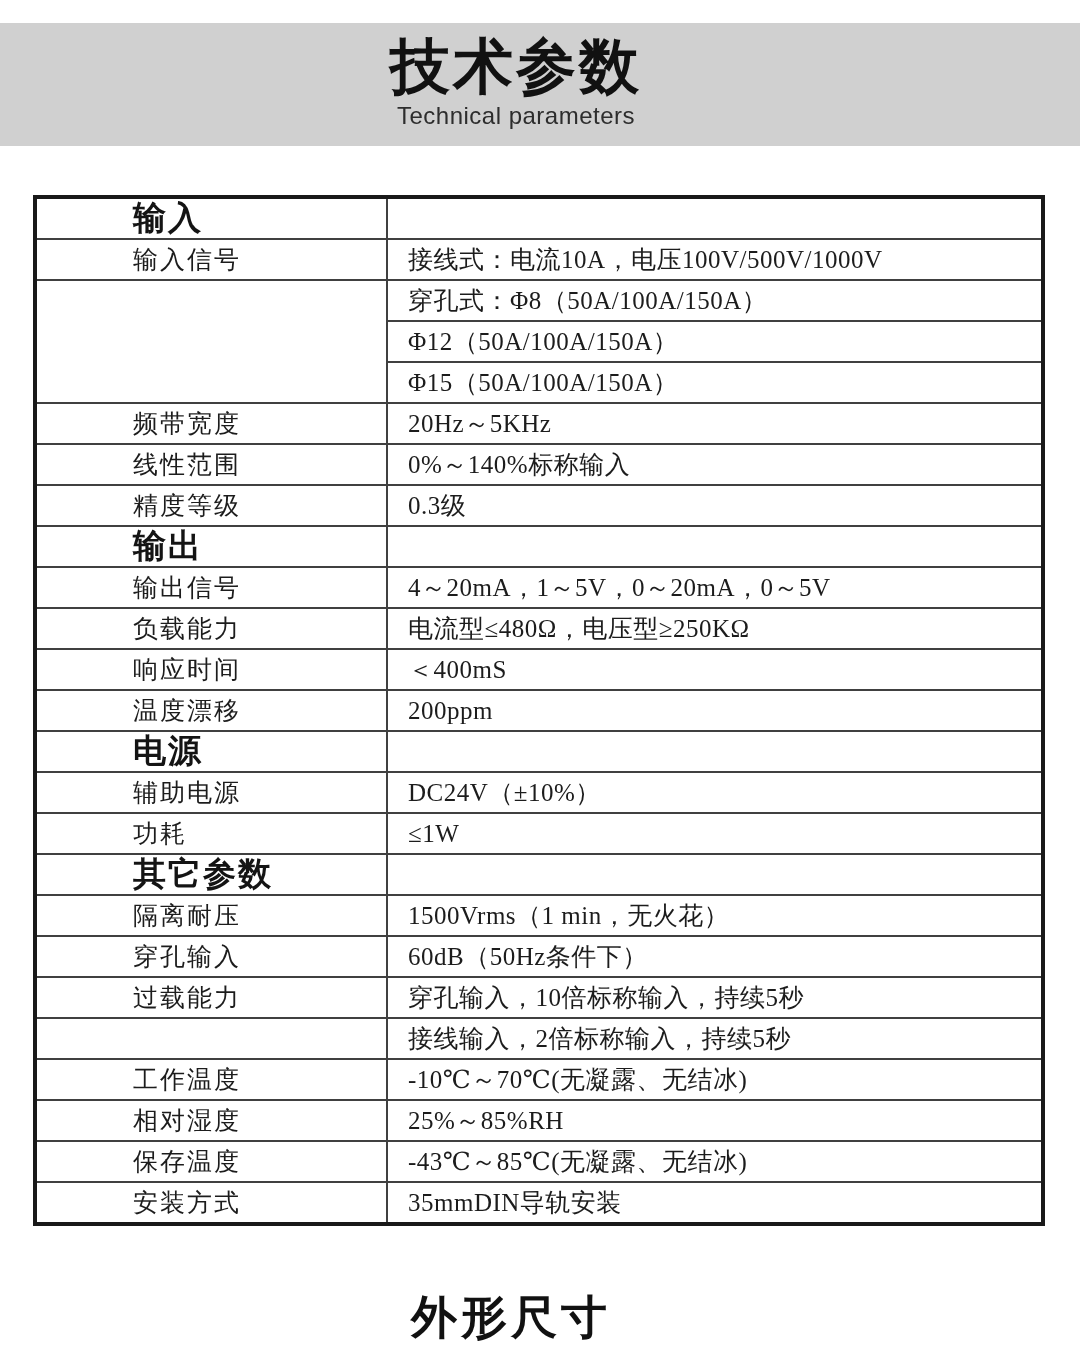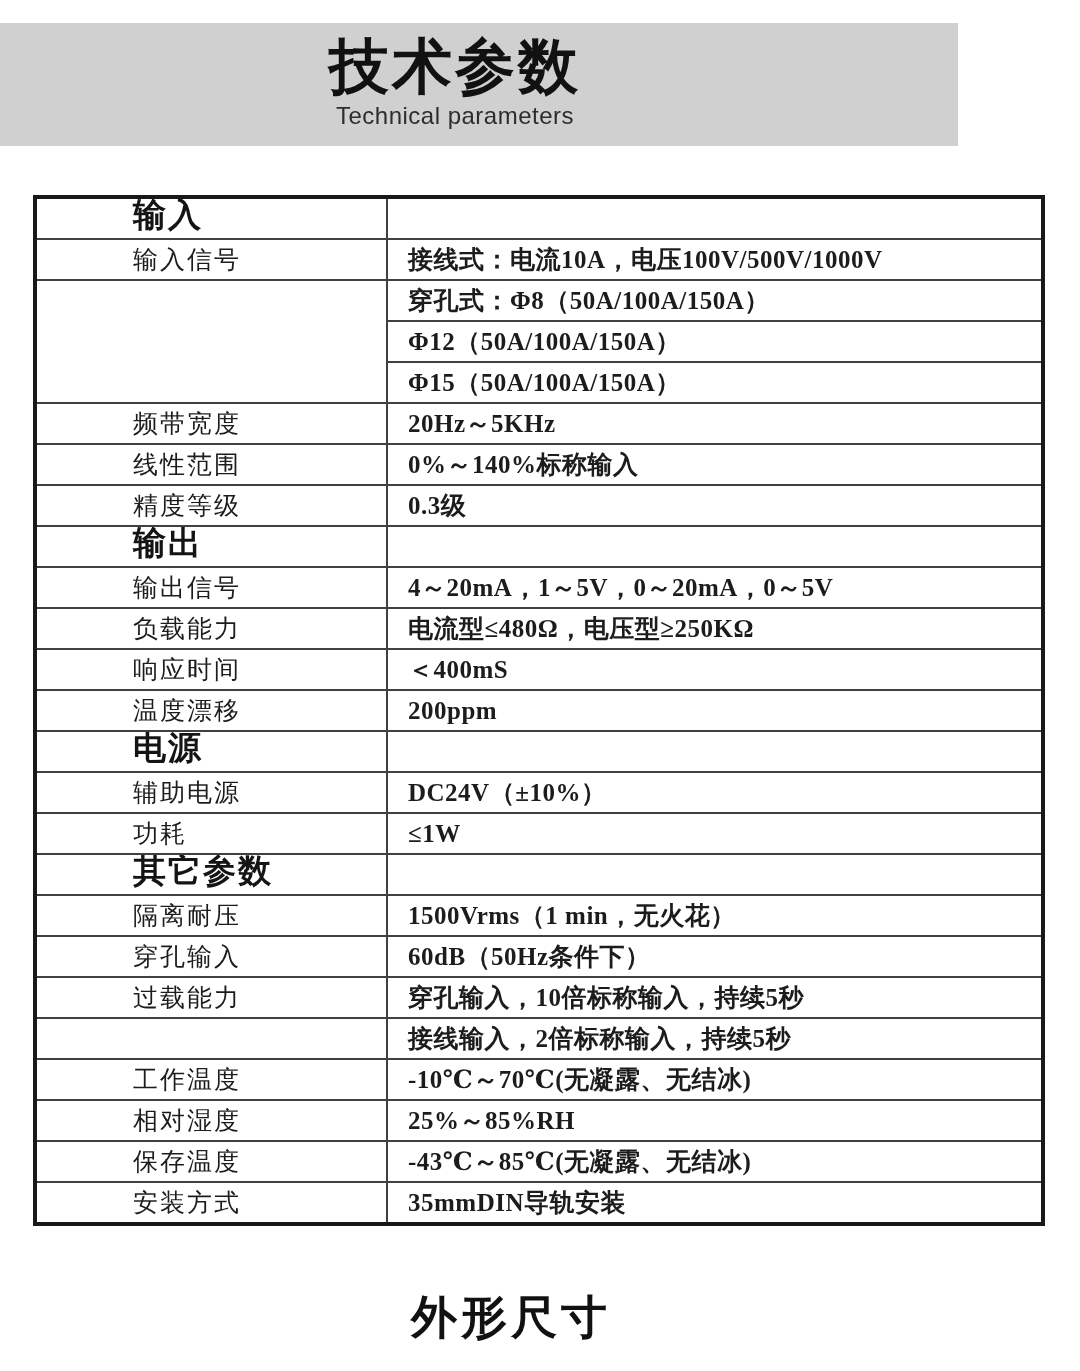--- a/index.html
+++ b/index.html
@@ -8,21 +8,21 @@
     --outer-border:#191919;
     --text:#1c1c1c;
   }
   html,body{margin:0;padding:0;}
   body{
     width:1080px;height:1371px;position:relative;background:#ffffff;
     font-family:"Liberation Serif","DejaVu Serif",serif;color:var(--text);
     overflow:hidden;
   }
   .banner{
-    position:absolute;top:23px;left:0;width:958px;height:123px;
+    position:absolute;top:23px;left:0;width:1080px;height:123px;
     background:var(--banner-bg);
   }
   .banner-inner{
     width:100%;height:100%;text-align:center;transform:translateX(-24px);
   }
   .page-title{
     margin:14px 0 7px 0;
     font-family:"Liberation Sans","DejaVu Sans",sans-serif;
     font-weight:bold;font-size:60px;line-height:1;letter-spacing:3px;
     color:#111111;
@@ -47,26 +47,25 @@
     white-space:nowrap;
     overflow:hidden;
   }
   .spec-table td.label{
     padding-left:96px;
     letter-spacing:2px;
   }
   .spec-table td.value{
     padding-left:20px;
     letter-spacing:0.5px;
-    font-weight:bold;
   }
   .spec-table td.value.indent{
   }
   .spec-table tr.header td.label{
-    font-family:Liberation Mono, monospace;
+    font-family:Liberation Serif, serif;
     font-weight:bold;
     font-size:33px;
     letter-spacing:2px;
     color:#141414;
   }
   .dim-title{
     position:absolute;top:1294px;left:0;width:1080px;
     text-align:center;transform:translateX(-29px);
     font-family:"Liberation Sans","DejaVu Sans",sans-serif;
     font-weight:bold;font-size:46px;line-height:1;letter-spacing:4px;

